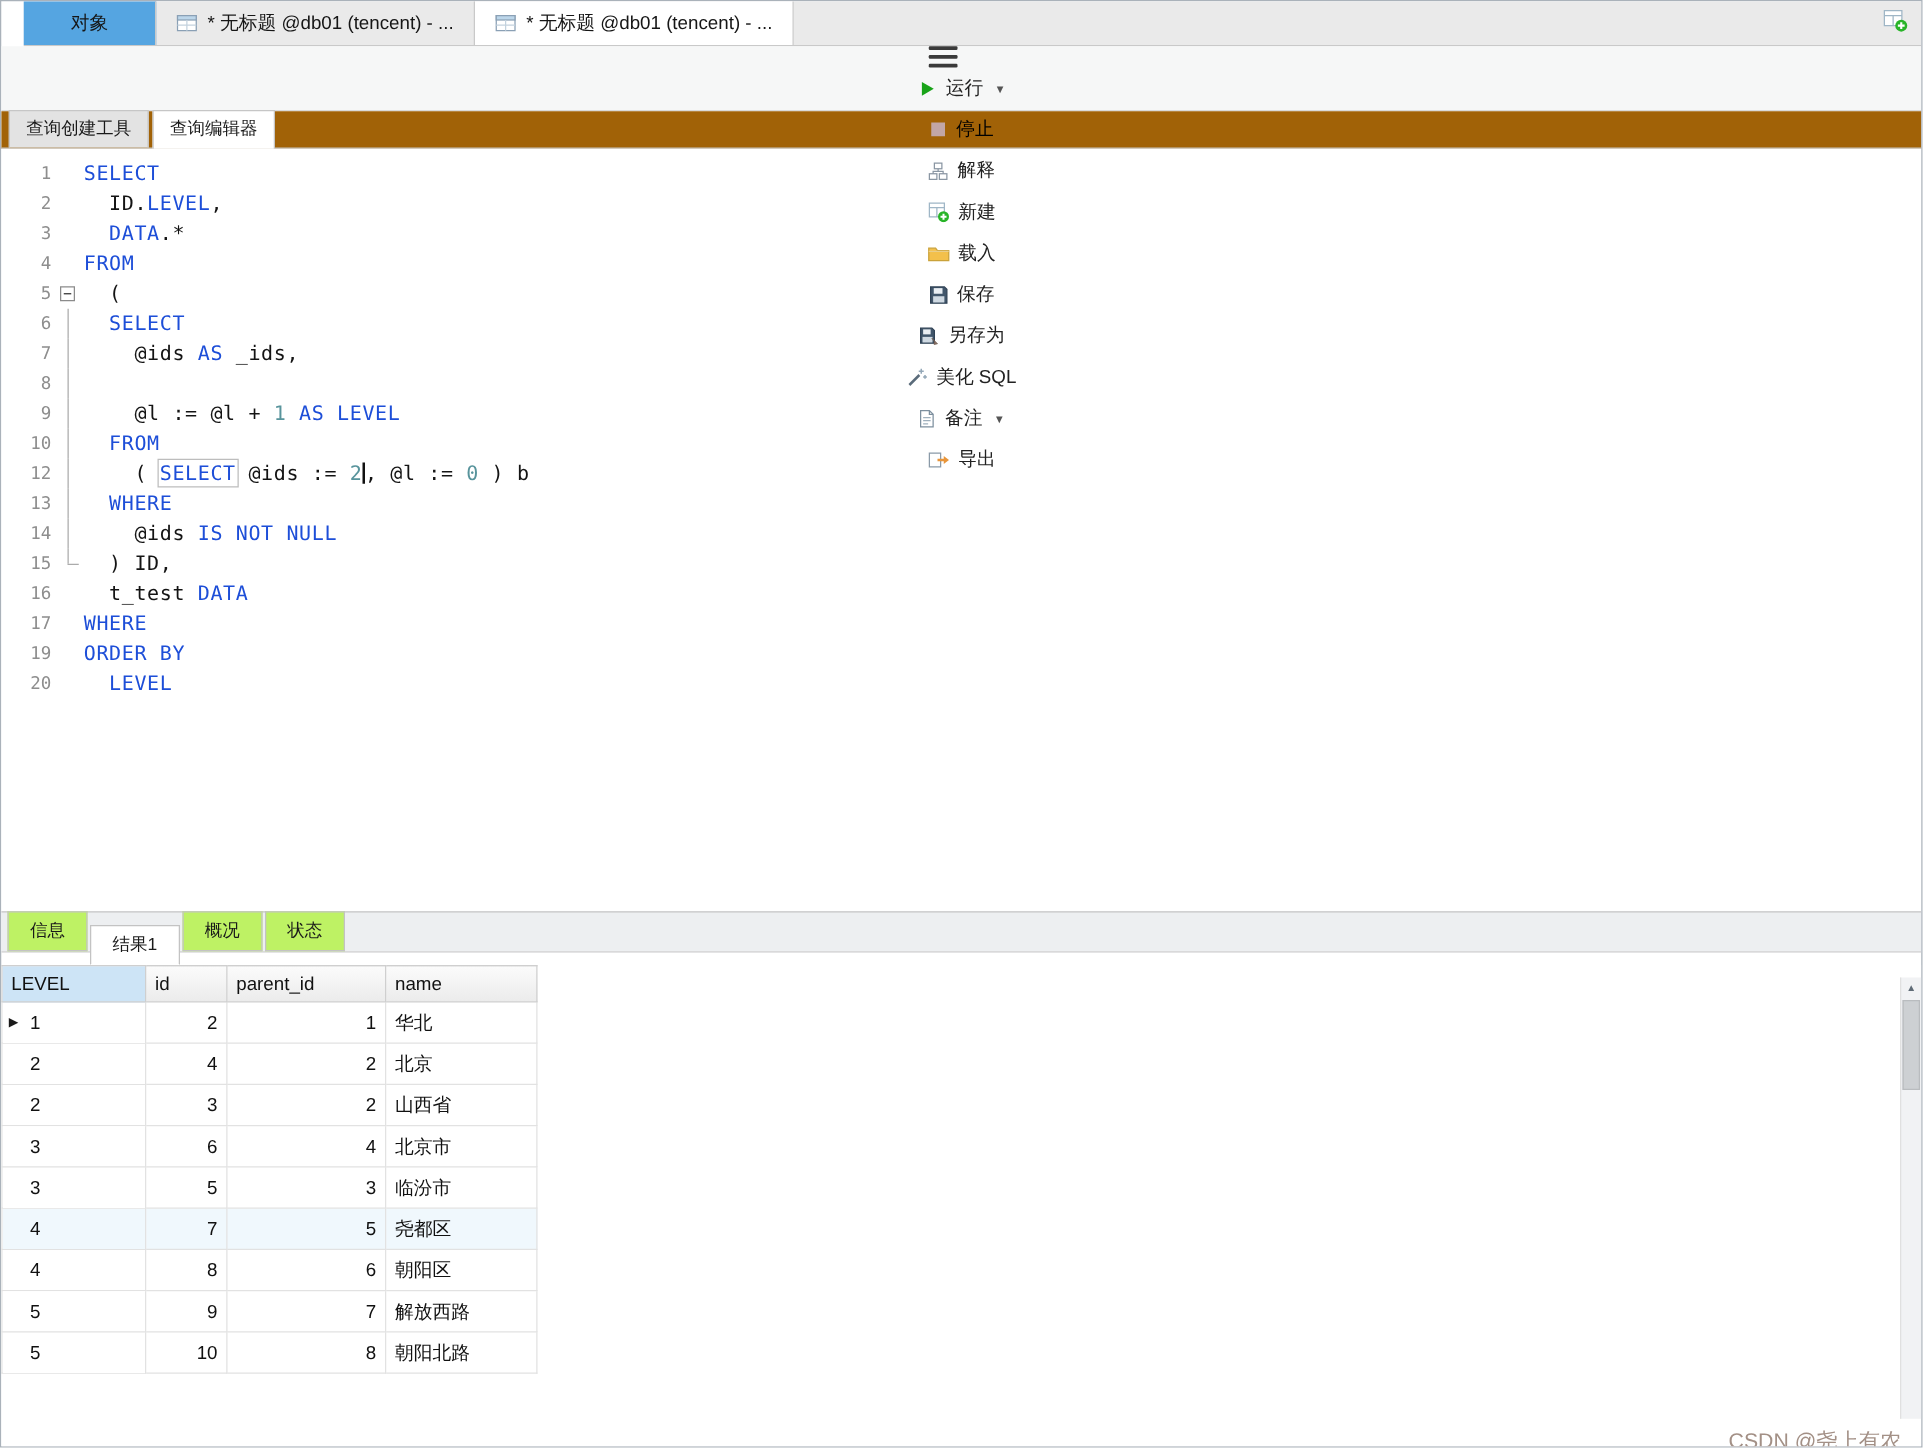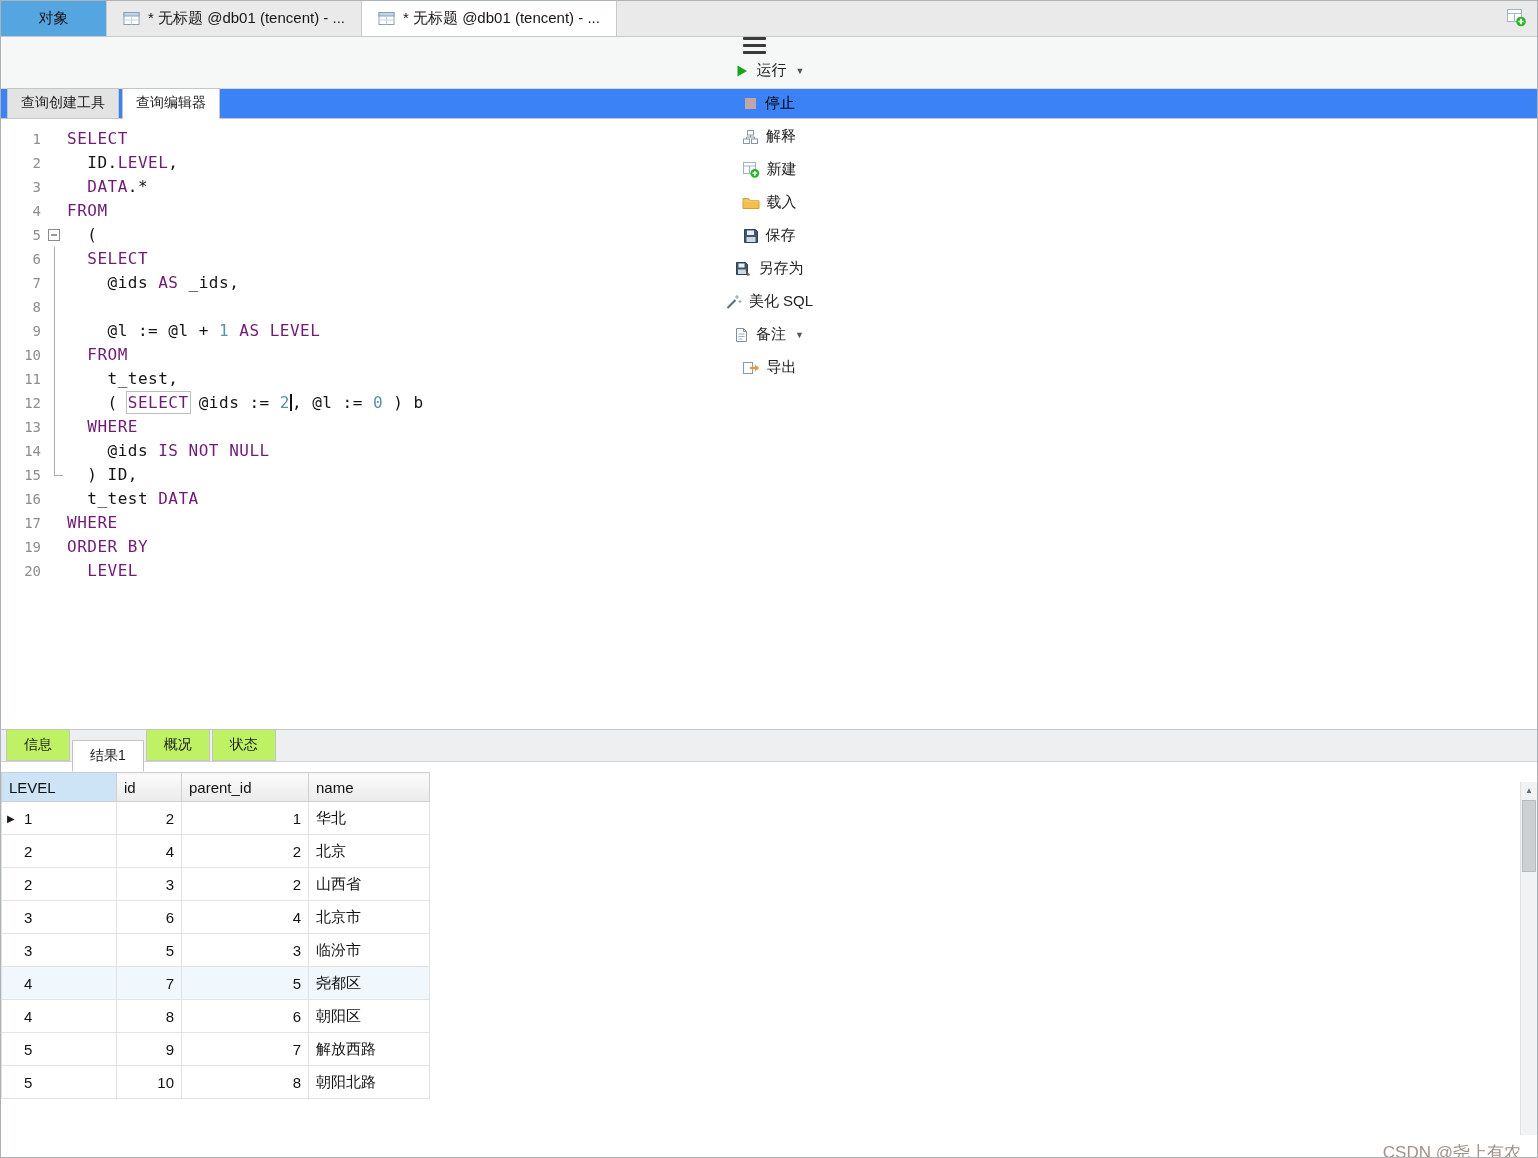--- a/index.html
+++ b/index.html
@@ -3,51 +3,51 @@
 <meta charset="utf-8">
 <style>
   * { margin:0; padding:0; box-sizing:border-box; }
   html,body { width:1538px; height:1158px; }
   body {
     font-family:"Liberation Sans","DejaVu Sans",sans-serif;
     background:#fff; color:#1a1a1a; overflow:hidden;
     border:1px solid #aab2ba;
   }
   
-  .tabbar { height:36px; display:flex; background:#eaeaea; border-bottom:1px solid #c9c9c9; }
+  .tabbar { height:36px; display:flex; background:#eaeaea; border-bottom:1px solid #c9c9c9;margin-left:18px; }
   .tab { display:flex; align-items:center; gap:8px; padding:0 16px; font-size:15px; color:#161616;
          border-right:1px solid #c9c9c9; cursor:default; white-space:nowrap; }
   .tab-objects { background:#55a5e1; justify-content:center; min-width:106px; }
   .tab-active { background:#ffffff; }
   .tabbar-spacer { flex:1; }
   .newtab-btn { align-self:center; margin-right:10px; display:flex; }
   
   .toolbar { height:52px; display:flex; align-items:center; background:#f6f7f7;
              border-bottom:1px solid #d9d9d9; padding:0 14px; font-size:15px; color:#222;flex-direction:column; }
   .hamburger { display:flex; flex-direction:column; gap:4px; width:23px; margin:0 36px 0 6px; cursor:pointer; }
   .hamburger i { display:block; height:3px; background:#3a3a3a; border-radius:1px; }
   .tbtn { display:flex; align-items:center; gap:7px; padding:7px 9px; border-radius:3px; white-space:nowrap; cursor:default; }
   .tbtn.disabled { color:#000000; }
   .dd { font-size:9px; color:#555; margin-left:2px; }
   .sep { width:1px; height:28px; background:#d2d2d2; margin:0 10px; }
   .ticon { display:flex; align-items:center; }
   
-  .subtabs { height:30px; background:#3b82f6; border-bottom:1px solid #c6c6c6;
+  .subtabs { height:30px; background:#a16207; border-bottom:1px solid #c6c6c6;
              display:flex; align-items:flex-end; padding-left:6px; }
   .stab { font-size:14px; padding:5px 13px 6px; background:#e3e3e3; border:1px solid #c6c6c6;
           border-bottom:none; margin-right:3px; position:relative; cursor:default; }
   .stab-active { background:#fff; top:1px; padding-bottom:7px; }
   
   .editor { height:610px; background:#fff; padding-top:8px; overflow:hidden; cursor:text;
             font-family:"DejaVu Sans Mono","Liberation Mono",monospace; font-size:16px; }
   .eline { display:flex; height:24px; line-height:24px; }
   .ln { width:40px; flex:none; text-align:right; color:#8e8e8e; font-size:14px; }
   .fold { width:26px; flex:none; position:relative; }
   .ltext { white-space:pre; letter-spacing:0.5px; color:#141414; }
-  .k { color:#701a75; }
+  .k { color:#1d4ed8; }
   .n { color:#58949c; }
   .box { outline:1px solid #bdbdbd; outline-offset:1px; }
   .caret { display:inline-block; width:2px; height:17px; background:#111; vertical-align:-3px; }
   .fbox { position:absolute; left:7px; top:6px; width:12px; height:12px; border:1px solid #8b8b8b; background:#fff; }
   .fbox::after { content:""; position:absolute; left:2px; right:2px; top:50%; transform:translateY(-50%); height:1px; background:#333; }
   .vline { position:absolute; left:13px; top:0; bottom:0; width:1px; background:#ababab; }
   .vhalf { bottom:12px; }
   .hline { position:absolute; left:13px; top:12px; width:9px; height:1px; background:#ababab; }
   
   .resultbar { height:33px; background:#edeff1; border-top:1px solid #c6c6c6; border-bottom:1px solid #d2d2d2;
@@ -303,27 +303,20 @@
       <span class="ltext"><span class="p">    @l := @l + </span><span class="n">1</span><span class="p"> </span><span class="k">AS</span><span class="p"> </span><span class="k">LEVEL</span></span>
     </div>
     <div class="eline">
       <span class="ln">10</span>
       <span class="fold">
         <span class="vline"></span>
       </span>
       <span class="ltext"><span class="p">  </span><span class="k">FROM</span></span>
     </div>
     <div class="eline">
-      <span class="ln">11</span>
-      <span class="fold">
-        <span class="vline"></span>
-      </span>
-      <span class="ltext"><span class="p">    t_test,</span></span>
-    </div>
-    <div class="eline">
       <span class="ln">12</span>
       <span class="fold">
         <span class="vline"></span>
       </span>
       <span class="ltext"><span class="p">    ( </span><span class="k box">SELECT</span><span class="p"> @ids := </span><span class="n">2</span><span class="caret"></span><span class="p">, @l := </span><span class="n">0</span><span class="p"> ) b</span></span>
     </div>
     <div class="eline">
       <span class="ln">13</span>
       <span class="fold">
         <span class="vline"></span>

